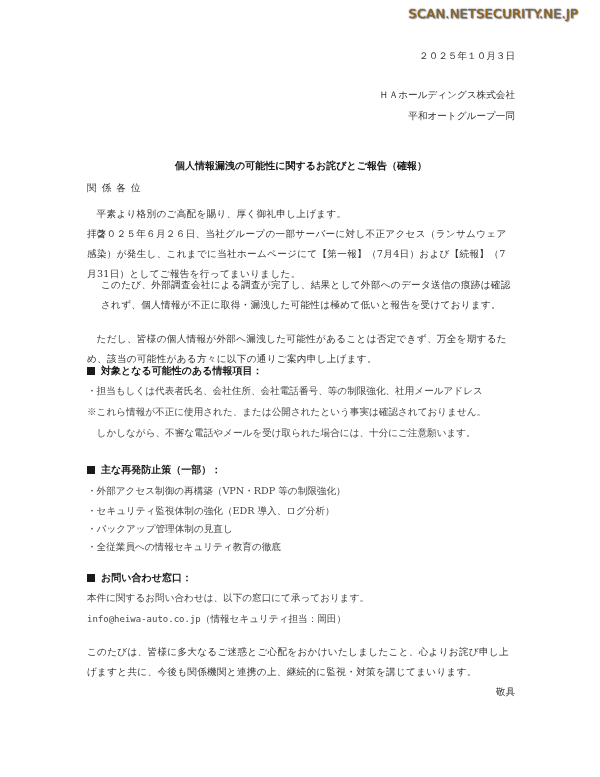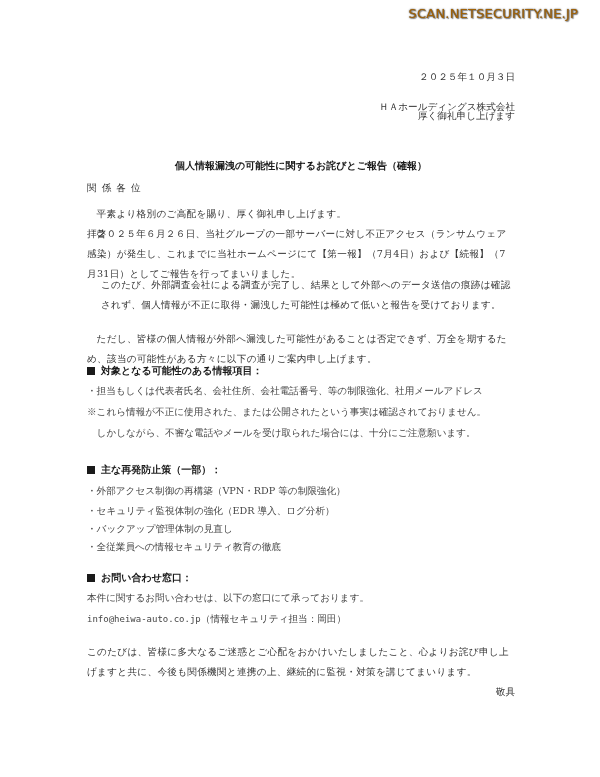--- a/index.html
+++ b/index.html
@@ -96,23 +96,23 @@
       font-size: 9px;
     }
   </style>
 </head>
 <body>
 
 <div class="watermark">SCAN.NETSECURITY.NE.JP</div>
 
 <div class="doc">
 
-  <div class="right-line" style="top:70px;">２０２５年１０月３日</div>
-  <div class="right-line" style="top:100px;">ＨＡホールディングス株式会社</div>
-  <div class="right-line" style="top:109px;">厚く御礼申し上げます</div>
+  <div class="right-line" style="top:49px;">２０２５年１０月３日</div>
+  <div class="right-line" style="top:88px;">ＨＡホールディングス株式会社</div>
+  <div class="right-line" style="top:109px;">平和オートグループ一同</div>
 
   <div class="abs" style="top:134px; letter-spacing:1px;">関 係 各 位</div>
 
   <div class="title" style="top:158px;">個人情報漏洩の可能性に関するお詫びとご報告（確報）</div>
 
   <div class="abs" style="top:180px;">拝啓</div>
 
   <div class="para" style="top:204px;">平素より格別のご高配を賜り、厚く御礼申し上げます。</div>
   <div class="para" style="top:224px;">２０２５年６月２６日、当社グループの一部サーバーに対し不正アクセス（ランサムウェア感染）が発生し、これまでに当社ホームページにて【第一報】（7月4日）および【続報】（7月31日）としてご報告を行ってまいりました。</div>
   <div class="para" style="top:275px;text-align:center;">このたび、外部調査会社による調査が完了し、結果として外部へのデータ送信の痕跡は確認されず、個人情報が不正に取得・漏洩した可能性は極めて低いと報告を受けております。</div>

